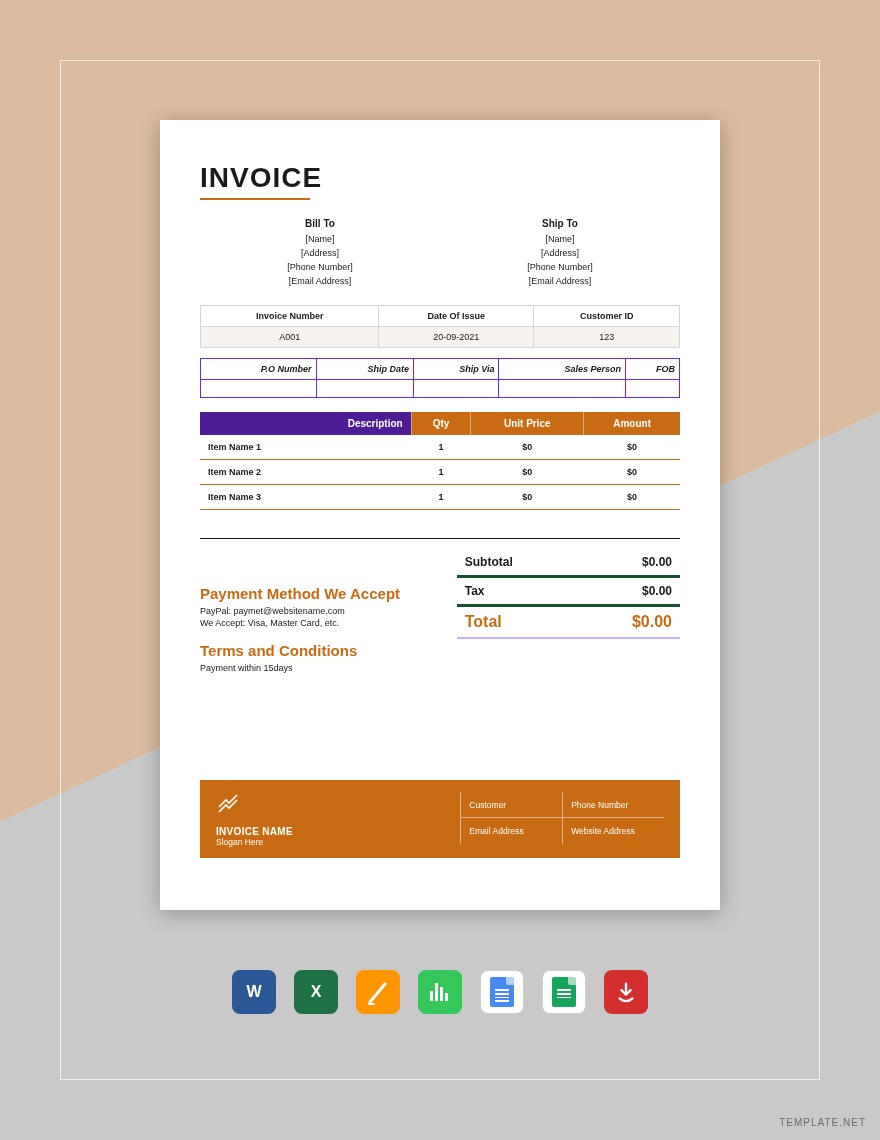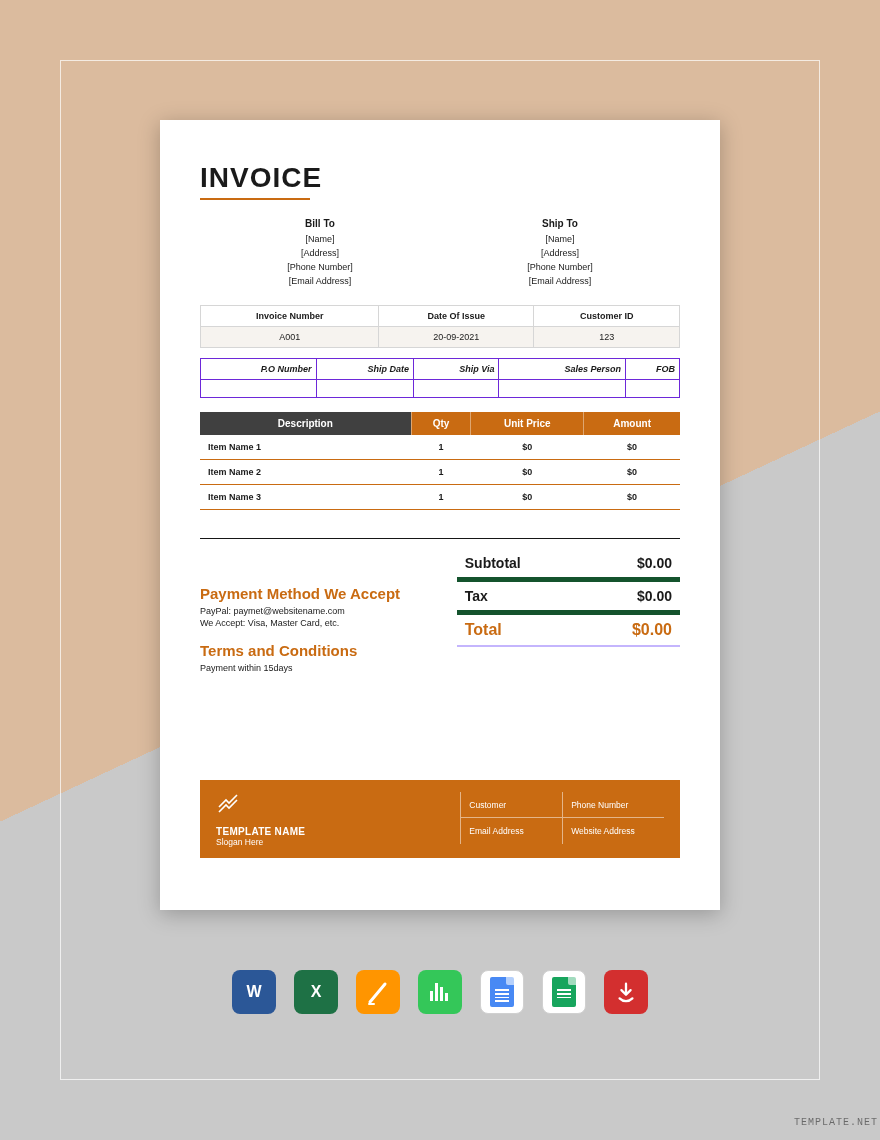--- a/index.html
+++ b/index.html
@@ -36,35 +36,35 @@
   table.meta th { font-weight:700; font-size:9px; }
   table.meta td { font-size:9px; }
   .meta tr:nth-child(2) td { background:#f6f3ef; }
 
   table.meta2 { width:100%; border-collapse:collapse; margin-top:10px; }
   table.meta2 th, table.meta2 td { border:1px solid #6d28d9; text-align:right; padding:5px 4px; height:18px;font-style:italic;}
   table.meta2 th { font-weight:700; font-size:9px; }
 
   table.items { width:100%; border-collapse:collapse; margin-top:14px; }
   table.items thead th { color:#fff; font-size:10px; padding:6px 8px; }
-  table.items thead th.desc { background:#404040; text-align:center; width:44%; }
+  table.items thead th.desc { background:#4c1d95; text-align:right; width:44%; }
   table.items thead th.o { background:#c96b12; border-left:1px solid rgba(255,255,255,0.4); }
   table.items tbody td { border-bottom:1px solid #c96b12; padding:7px 8px; font-size:9px; font-weight:700; }
   table.items tbody td.n { text-align:center; }
   .items-sep { border:0; border-top:1px solid #161616; margin-top:28px; }
 
   .below { display:flex; margin-top:10px; }
   .below .left { flex:1.15; padding-top:36px; }
   .below .right { flex:1; }
   .left .h { color:#c96b12; font-weight:700; font-size:15px; margin-bottom:3px; }
   .left .t { font-size:9px; line-height:1.4; }
   .left .block2 { margin-top:12px; }
 
   table.totals { width:100%; border-collapse:collapse; }
-  table.totals td { padding:6px 8px; font-size:14px; font-weight:700; border-bottom:5px solid #14532d; }
+  table.totals td { padding:6px 8px; font-size:12px; font-weight:700; border-bottom:3px solid #14532d; }
   table.totals td.v { text-align:right; width:44%; }
   table.totals tr.total td { color:#c96b12; font-size:16px; border-bottom:2px solid #c4b5fd; }
 
   .footer {
     position:absolute; left:40px; right:40px; bottom:52px;
     background:#c96b12; color:#fff;
     display:flex; padding:12px 16px 14px 16px;
     height:78px;
   }
   .footer .fl { flex:1.2; }
@@ -90,24 +90,23 @@
   .ai-pdf { background:#d32f2f; }
   .miniw { width:24px; height:30px; border-radius:2px; position:relative; }
   .miniw.doc { background:#4889f4; }
   .miniw.sheet { background:#17a55d; }
   .miniw .fold { position:absolute; right:0; top:0; width:8px; height:8px; background:rgba(255,255,255,0.6); border-bottom-left-radius:2px; }
   .miniw .lines { position:absolute; left:5px; right:5px; top:12px; height:13px; }
   .miniw .lines i { display:block; height:1.8px; background:#fff; margin-bottom:2px; }
   .bars i { display:inline-block; width:3px; background:#fff; margin-right:2px; vertical-align:bottom; }
 
   .watermark {
-    position:absolute; right:2px; bottom:12px;
+    position:absolute; right:14px; bottom:12px;
     font-size:10px; letter-spacing:1px;
     color:rgba(10,10,10,0.5);
-    font-family:Liberation Mono, monospace;
   }
 </style>
 </head>
 <body>
 
 <div class="frame"></div>
 
 <div class="page">
   <div class="title">INVOICE</div>
   <hr class="title-rule">
@@ -226,21 +225,21 @@
   </div>
 
   <div class="footer">
     <div class="fl">
       <div class="logo">
         <svg viewBox="0 0 24 24" fill="none" stroke="#fff" stroke-width="1.6">
           <path d="M3 15 L10 8 L13 11 L21 3"></path>
           <path d="M3 20 L10 13 L13 16 L21 8"></path>
         </svg>
       </div>
-      <div class="co-name">TEMPLATE NAME</div>
+      <div class="co-name">INVOICE NAME</div>
       <div class="slogan">Slogan Here</div>
     </div>
     <div class="fr">
       <div class="cell top">Customer</div>
       <div class="cell top">Phone Number</div>
       <div class="cell">Email Address</div>
       <div class="cell">Website Address</div>
     </div>
   </div>
 </div>

